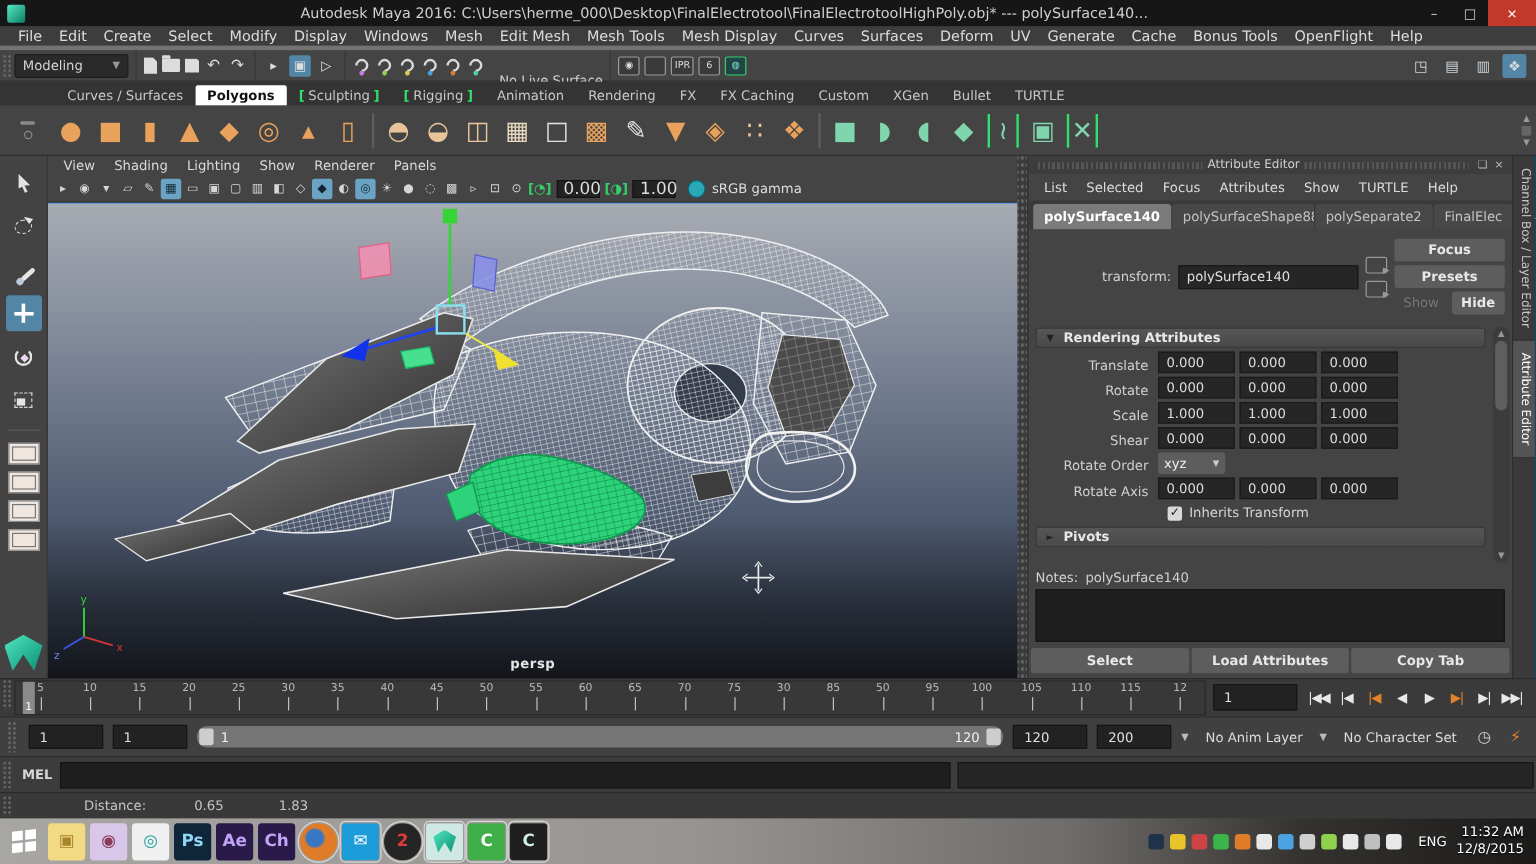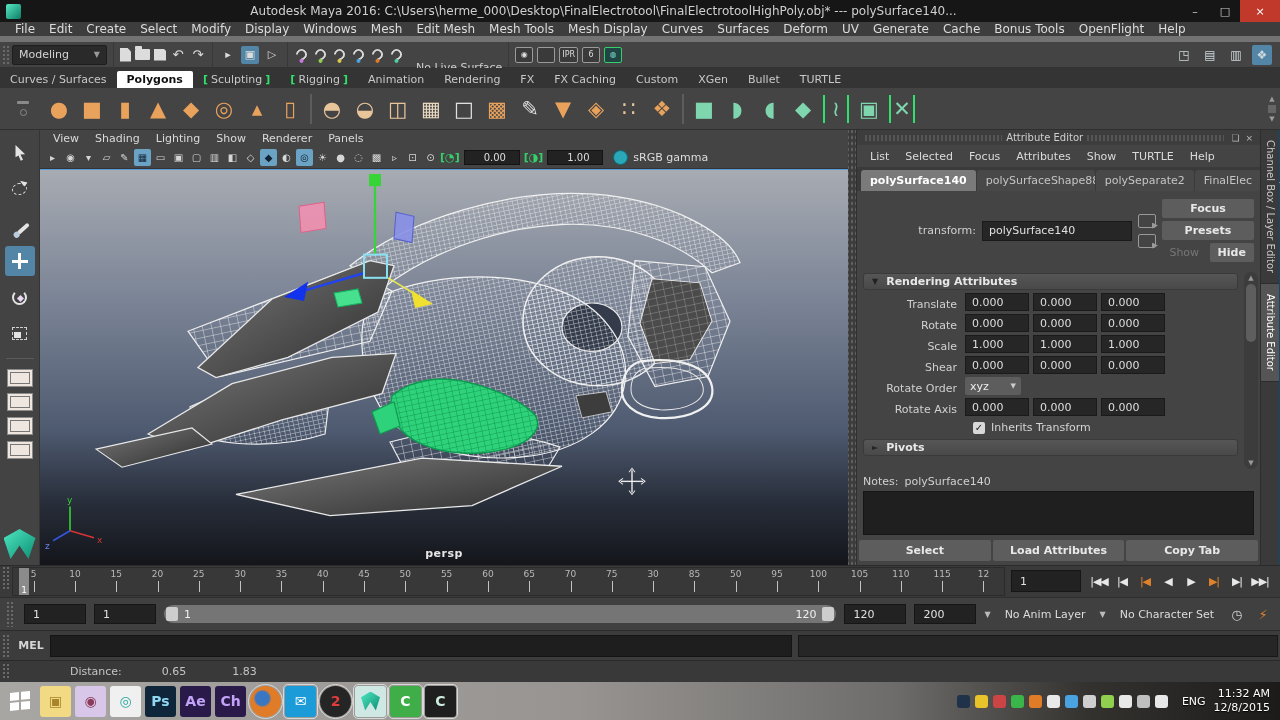--- a/index.html
+++ b/index.html
@@ -13,21 +13,21 @@
   .app-icon { width:15px; height:15px; margin:0 6px; border-radius:2px;
     background:linear-gradient(135deg,#59e8c2,#0c7d66); }
   .title-text { flex:1; text-align:center; color:#cfcfcf; font-size:12px; white-space:nowrap; overflow:hidden; }
   .win-btns { display:flex; height:100%; }
   .win-btn { width:30px; height:100%; display:flex; align-items:center; justify-content:center;
     color:#cfcfcf; font-size:11px; }
   .win-btn.close { width:40px; background:#c0392b; color:#fff; }
 
   
   .menubar { height:20px; background:#3d3d3d; display:flex; align-items:center; padding-left:8px;
-    border-bottom:6px solid #737373; flex:0 0 20px; }
+    border-bottom:4px solid #737373; flex:0 0 20px; }
   .menu-item { padding:0 7px; font-size:12px; color:#dcdcdc; line-height:19px; white-space:nowrap; }
 
   
   .statusline { height:26px; background:#444; display:flex; align-items:center; flex:0 0 26px;
     border-bottom:1px solid #333; }
   .handle-v { width:8px; height:80%; margin:0 2px;
     background-image:radial-gradient(#6a6a6a 1px, transparent 1.2px); background-size:4px 4px; }
   .menuset { width:95px; height:20px; background:#2a2a2a; border:1px solid #1d1d1d; border-radius:2px;
     display:flex; align-items:center; justify-content:space-between; padding:0 6px; margin-right:6px; }
   .menuset .arr { color:#999; font-size:8px; }
@@ -46,21 +46,21 @@
     background:var(--c,#7ac14d); bottom:-3px; right:-3px; }
   .live-label { color:#cfcfcf; padding:0 6px; white-space:nowrap;margin-top:26px; }
   .rnd-icon { min-width:18px; height:16px; border:1px solid #9a9a9a; border-radius:2px; color:#ddd;
     font-size:8px; display:flex; align-items:center; justify-content:center; padding:0 2px; background:#3a3a3a; }
   .rnd-icon.bracket { border-color:#35d06a; color:#7fe8d0; background:#244; }
   .sl-right { margin-left:auto; display:flex; gap:6px; padding-right:8px; }
   .side-icon { width:20px; height:20px; border-radius:2px; display:flex; align-items:center; justify-content:center; color:#cfd8dc; font-size:12px; }
   .side-icon.active { background:#5285a6; }
 
   
-  .shelf-tabs { height:20px; background:#343434; display:flex; align-items:flex-end; flex:0 0 20px; }
+  .shelf-tabs { height:20px; background:#343434; display:flex; align-items:flex-end; padding-left:46px; flex:0 0 20px; }
   .shelf-tab { padding:2px 10px; font-size:11px; color:#c8c8c8; white-space:nowrap; }
   .shelf-tab.active { background:#ffffff; color:#111; font-weight:bold; border-radius:2px 2px 0 0; }
   .shelf-tab.bracket::before { content:"["; color:#2fe06a; font-weight:bold; margin-right:3px; }
   .shelf-tab.bracket::after  { content:"]"; color:#2fe06a; font-weight:bold; margin-left:3px; }
   .shelf-row { height:42px; background:#444; display:flex; align-items:center; flex:0 0 42px; border-bottom:1px solid #2f2f2f; }
   .shelf-left { width:46px; display:flex; flex-direction:column; align-items:center; gap:5px; }
   .shelf-left i { display:block; width:12px; height:3px; background:#8a8a8a; border-radius:1px; }
   .shelf-left s { display:block; width:7px; height:7px; border:1px solid #8a8a8a; border-radius:50%; }
   .shelf-icons { flex:1; display:flex; align-items:center; gap:7px; overflow:hidden; }
   .shelf-icon { width:26px; height:28px; display:flex; align-items:center; justify-content:center;
@@ -95,22 +95,22 @@
 
   
   .viewport { width:808px; display:flex; flex-direction:column; background:#444; }
   .vp-menus { height:17px; display:flex; align-items:center; gap:2px; padding-left:6px; flex:0 0 17px; }
   .vp-menu-item { padding:0 7px; font-size:11px; color:#dadada; }
   .vp-toolbar { height:22px; display:flex; align-items:center; padding:0 4px; gap:1px; flex:0 0 22px; border-bottom:1px solid #333; }
   .vpt-icon { width:17px; height:17px; display:flex; align-items:center; justify-content:center;
     color:#d6d6d6; font-size:10px; border-radius:2px; flex:0 0 auto; }
   .vpt-icon.active { background:#6ba3c4; color:#123; }
   .vpt-bracket { color:#35d06a; font-size:11px; font-weight:bold; display:flex; align-items:center; }
-  .vpt-field { width:56px; height:15px; background:#222; border:1px solid #141414; color:#ddd;
-    display:flex; align-items:center; padding-left:19px; margin:0 3px; font-size:10px; }
+  .vpt-field { width:36px; height:15px; background:#222; border:1px solid #141414; color:#ddd;
+    display:flex; align-items:center; padding-left:5px; margin:0 3px; font-size:14px; }
   .vpt-srgb { color:#ddd; margin-left:4px; white-space:nowrap; font-size:11px; }
   .vpt-toggle { width:15px; height:15px; border-radius:50%; background:#2aa8b8; border:1px solid #0a6a78; margin-left:6px; }
   .vp-view { flex:1; position:relative; border-top:1px solid #5b9bd5; min-height:0; }
   .vp-view svg { width:100%; height:100%; display:block; }
   .persp-label { position:absolute; bottom:5px; left:50%; transform:translateX(-50%);
     color:#e6e6e6; font-size:11px; font-weight:bold; letter-spacing:.5px; }
 
   
   .splitter { width:8px; background:#3b3b3b; background-image:radial-gradient(#666 1px, transparent 1.2px); background-size:4px 6px; background-position:center; }
 

